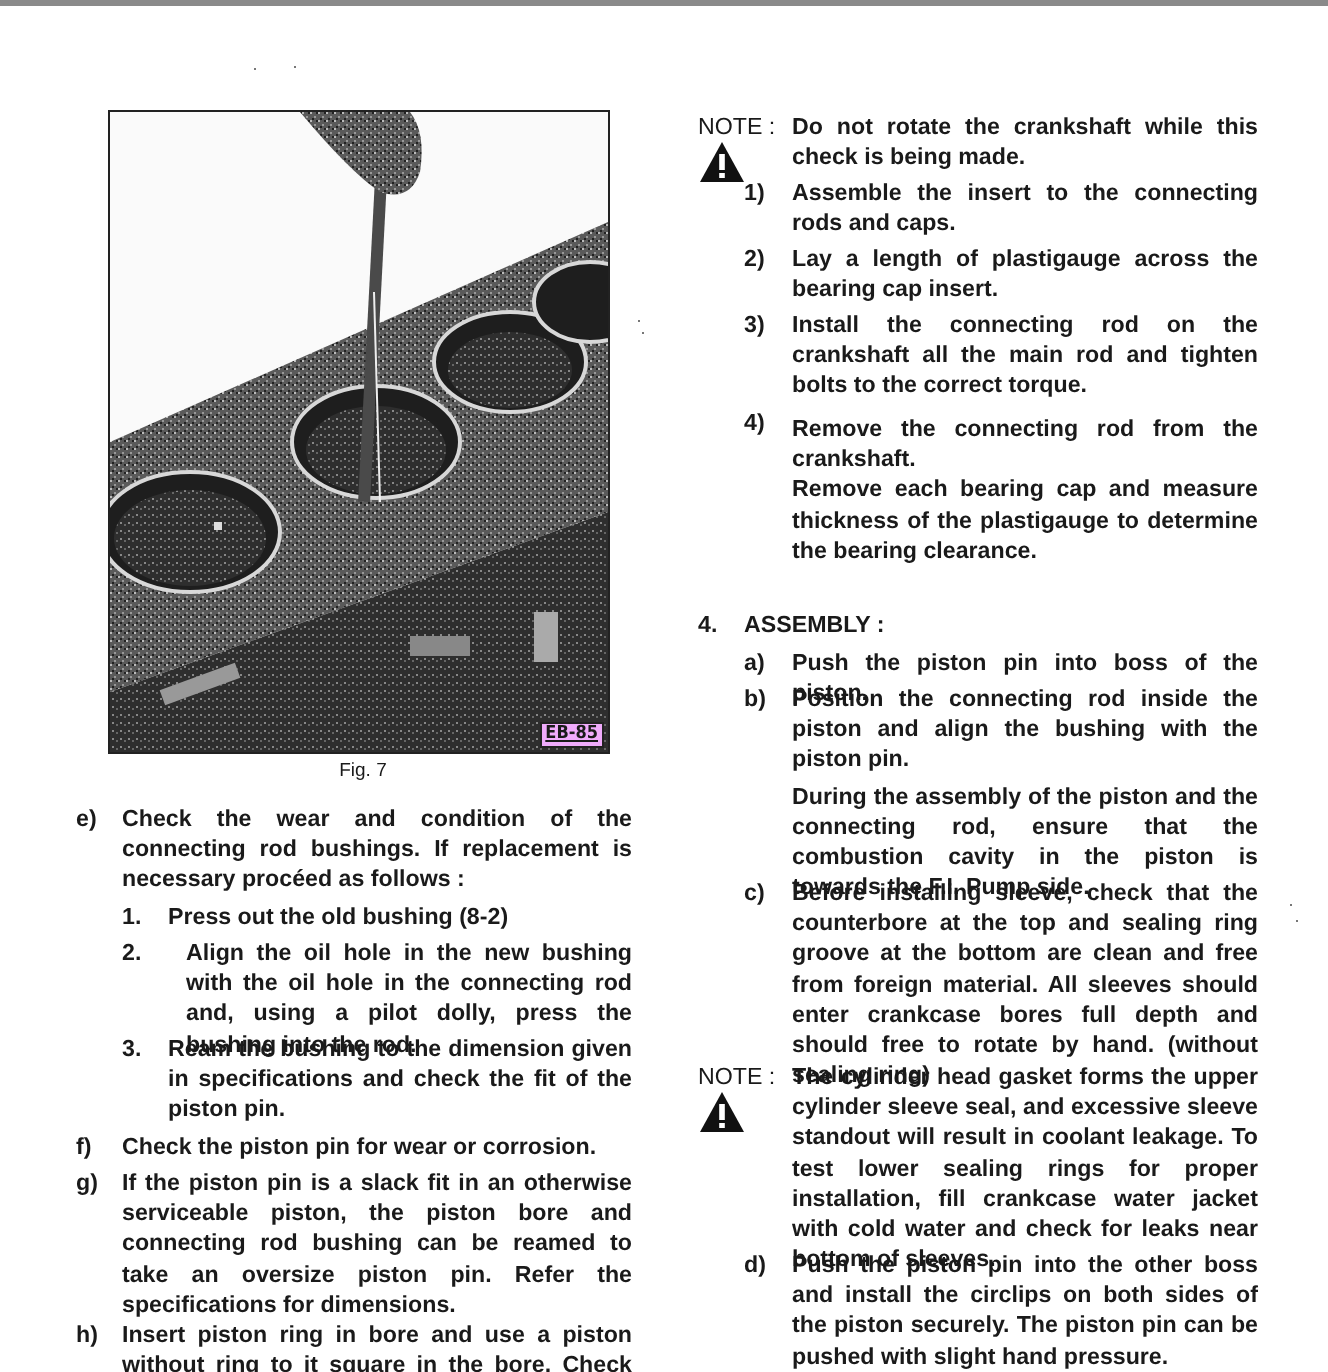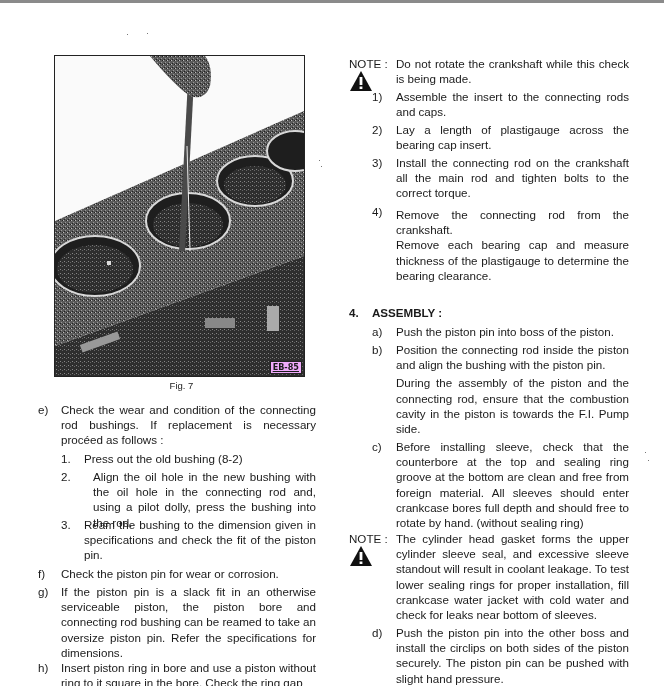--- a/index.html
+++ b/index.html
@@ -49,20 +49,21 @@
       position: absolute;
       left: 56px; top: 378px;
       width: 251px;
       text-align: center;
       font-size: 9.5px;
     }
     
     .item {
       position: absolute;
       text-align: justify;
+      font-weight: bold;
     }
     .marker {
       position: absolute;
       left: 0; top: 0;
     }
     .body-text { display: block; }
     .heading {
       position: absolute;
       font-weight: bold;
     }

